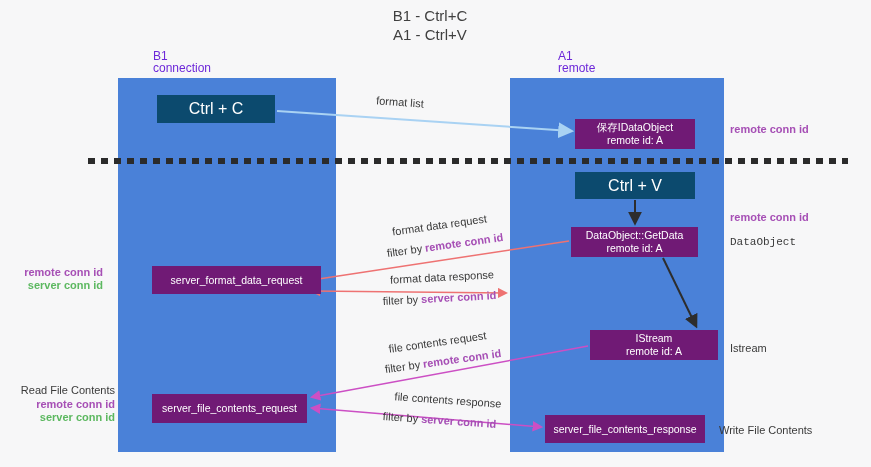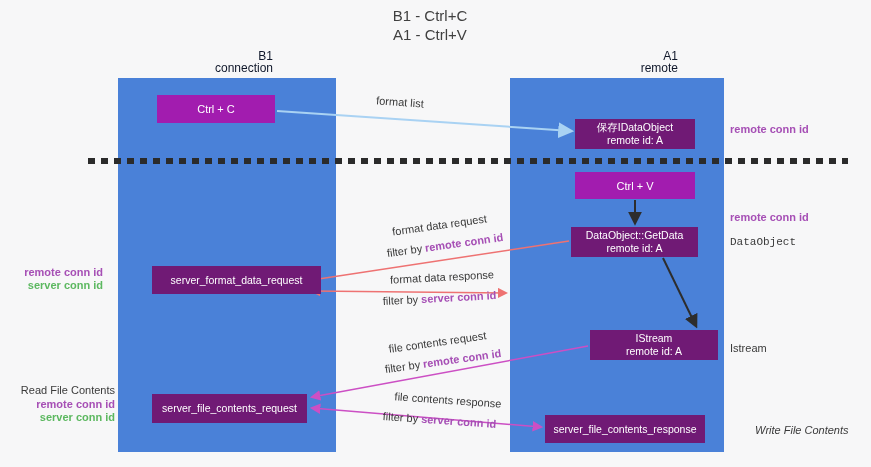--- a/index.html
+++ b/index.html
@@ -3,33 +3,33 @@
 <meta charset="utf-8">
 <style>
   * { margin:0; padding:0; box-sizing:border-box; }
   body { font-family:"Liberation Sans", sans-serif; background:#f7f7f8; }
   #canvas { position:relative; width:871px; height:467px; background:#f7f7f8; overflow:hidden; }
 
   .lane { position:absolute; background:#4a81d8; z-index:1; }
   #lane-left  { left:118px; top:78px; width:218px; height:374px; }
   #lane-right { left:510px; top:78px; width:214px; height:374px; }
 
-  .lane-header { position:absolute; text-align:right; font-size:12px; color:#0f172a; line-height:12px; z-index:4; }
+  .lane-header { position:absolute; text-align:left; font-size:12px; color:#6d28d9; line-height:12px; z-index:4; }
   #lane-left-header  { left:153px; top:50px; width:120px; }
   #lane-right-header { left:558px; top:50px; width:120px; }
 
   #title-block { position:absolute; left:330px; top:6px; width:200px; text-align:center;
                  font-size:15px; color:#404040; line-height:19px; z-index:4; }
 
   #dashed-line { position:absolute; left:88px; top:158px; width:760px; height:6px; z-index:3;
                  background:repeating-linear-gradient(90deg, #2b2b2b 0 7px, transparent 7px 13px); }
 
   .box { position:absolute; display:flex; flex-direction:column; align-items:center; justify-content:center;
          color:#fff; text-align:center; z-index:4; }
-  .box.green  { background:#a21caf; font-size:11px; }
+  .box.green  { background:#0c4a6e; font-size:16px; }
   .box.orange { background:#701a75; font-size:10.5px; line-height:13px; }
 
   #ctrl-c   { left:157px; top:95px;  width:118px; height:28px; }
   #ctrl-v   { left:575px; top:172px; width:120px; height:27px; }
   #save-obj { left:575px; top:119px; width:120px; height:30px; }
   #getdata  { left:571px; top:227px; width:127px; height:30px; }
   #istream  { left:590px; top:330px; width:128px; height:30px; }
   #fmt-req  { left:152px; top:266px; width:169px; height:28px; }
   #fmt-resp { left:509px; top:279px; width:156px; height:28px; }
   #file-req { left:152px; top:394px; width:155px; height:29px; }
@@ -151,21 +151,21 @@
 
   <div id="lbl-fcs" class="edge-label">file contents response</div>
   <div id="lbl-fcs-filter" class="edge-label">
     <span>filter by</span><span class="em-purple">server conn id</span>
   </div>
 
   <div class="side-label purple" style="left:730px; top:123px;">remote conn id</div>
   <div class="side-label purple" style="left:730px; top:211px;">remote conn id</div>
   <div class="side-label" style="left:730px; top:236px;font-family:Liberation Mono, monospace;">DataObject</div>
   <div class="side-label" style="left:730px; top:342px;">Istream</div>
-  <div class="side-label" style="left:755px; top:424px;font-style:italic;">Write File Contents</div>
+  <div class="side-label" style="left:719px; top:424px;">Write File Contents</div>
 
   <div class="side-stack" style="left:8px; top:266px; width:95px;">
     <div class="purple">remote conn id</div>
     <div class="green">server conn id</div>
   </div>
   <div class="side-stack" style="left:10px; top:384px; width:105px;">
     <div class="black">Read File Contents</div>
     <div class="purple">remote conn id</div>
     <div class="green">server conn id</div>
   </div>

